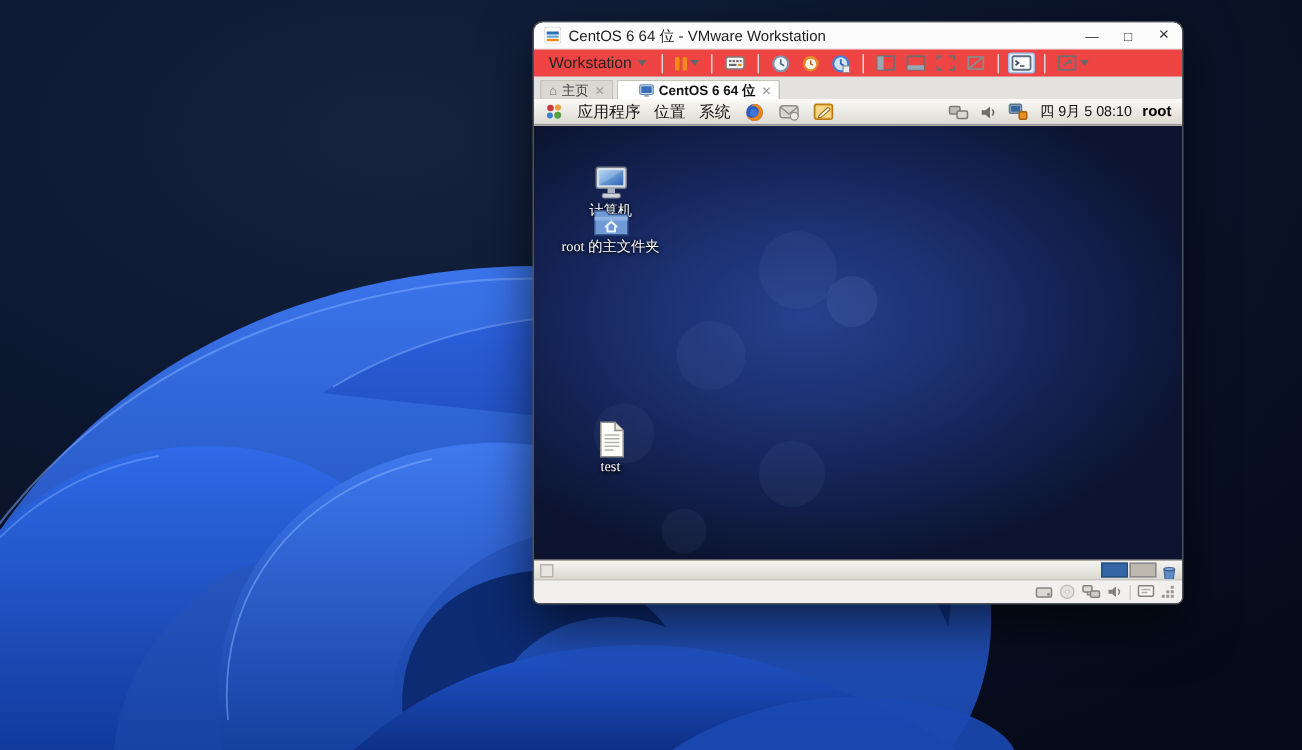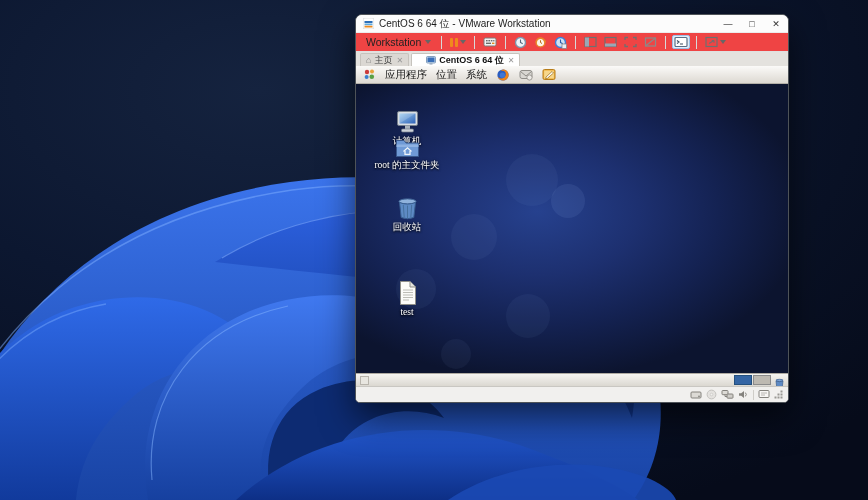--- a/index.html
+++ b/index.html
@@ -282,20 +282,43 @@
             <circle cx="10.5" cy="9.5" r="2.6" fill="#eceae6" stroke="#8f8d88" stroke-width=".8"></circle>
           </svg>
       </span>
       <span class="launcher">
         <svg width="14" height="13" viewBox="0 0 14 13">
             <rect x="1" y="1.5" width="12" height="10" rx="1.5" fill="#efb547" stroke="#b77d1a"></rect>
             <rect x="2.2" y="2.7" width="9.6" height="7.6" fill="#f7d78c"></rect>
             <path d="M4 9 L10 3.5 L11.5 5 L5.5 10.2 L3.6 10.6 Z" fill="#fdfdfd" stroke="#9a6a10" stroke-width=".7"></path>
           </svg>
       </span>
+      <div class="panel-right">
+        <span class="launcher">
+          <svg width="14" height="12" viewBox="0 0 14 12">
+              <rect x="1" y="2" width="7" height="5" rx="1" fill="#bfbdb8" stroke="#7c7a75"></rect>
+              <rect x="6" y="5" width="7" height="5" rx="1" fill="#dcdad5" stroke="#7c7a75"></rect>
+            </svg>
+        </span>
+        <span class="launcher">
+          <svg width="12" height="12" viewBox="0 0 12 12">
+              <path d="M1.5 4.5 H4 L7 2 V10 L4 7.5 H1.5 Z" fill="#6f6d68"></path>
+              <path d="M8.5 4 A3 3 0 0 1 8.5 8" fill="none" stroke="#6f6d68" stroke-width="1.1"></path>
+            </svg>
+        </span>
+        <span class="launcher">
+          <svg width="14" height="13" viewBox="0 0 14 13">
+              <rect x="1" y="1.5" width="8" height="6" rx="1" fill="#9fb4c8" stroke="#5f7488"></rect>
+              <rect x="2" y="2.5" width="6" height="4" fill="#38689e"></rect>
+              <rect x="7.5" y="6.5" width="5" height="5" rx="1" fill="#e89020" stroke="#a85f0c"></rect>
+            </svg>
+        </span>
+        <span class="gclock">四 9月 5 08:10</span>
+        <span class="guser">root</span>
+      </div>
     </div>
 
     <div class="desktop">
       <div class="bokeh" style="left:150px; top:70px; width:52px; height:52px;"></div>
       <div class="bokeh b2" style="left:195px; top:100px; width:34px; height:34px;"></div>
       <div class="bokeh" style="left:95px; top:130px; width:46px; height:46px;"></div>
       <div class="bokeh" style="left:40px; top:185px; width:40px; height:40px;"></div>
       <div class="bokeh" style="left:150px; top:210px; width:44px; height:44px;"></div>
       <div class="bokeh" style="left:85px; top:255px; width:30px; height:30px;"></div>
 
@@ -319,32 +342,20 @@
       <div class="dicon" style="top:52px;">
         <svg width="27" height="23" viewBox="0 0 27 23">
           <path d="M2.5 4.5 H10 L12 7 H24.5 V20.5 H2.5 Z" fill="#6f9ad6" stroke="#39588c"></path>
           <path d="M2.5 8.5 H24.5 V11 H2.5 Z" fill="#8fb2e2"></path>
           <path d="M9.5 15.5 L13.5 11.8 L17.5 15.5" fill="none" stroke="#eef4fb" stroke-width="1.3"></path>
           <path d="M11 15 V18.3 H16 V15" fill="none" stroke="#eef4fb" stroke-width="1.3"></path>
         </svg>
         <span class="dlabel">root 的主文件夹</span>
       </div>
 
-      <div class="dicon" style="top:112px;">
-        <svg width="25" height="25" viewBox="0 0 25 25">
-          <ellipse cx="12.5" cy="5.5" rx="8.5" ry="2.6" fill="#8fb2dc" stroke="#44699a"></ellipse>
-          <path d="M4.5 6.5 L6.2 21.5 Q12.5 24 18.8 21.5 L20.5 6.5 Q12.5 9.6 4.5 6.5 Z" fill="#5d8ac4" stroke="#375c8e"></path>
-          <g stroke="#46719f" stroke-width="1">
-              <path d="M8.3 9 L9.2 21.2"></path>
-              <path d="M12.5 9.6 L12.5 22"></path>
-              <path d="M16.7 9 L15.8 21.2"></path>
-            </g>
-        </svg>
-        <span class="dlabel">回收站</span>
-      </div>
 
       <div class="dicon" style="top:196px;">
         <svg width="23" height="26" viewBox="0 0 23 26">
           <path d="M4.5 1.5 H14 L19.5 7 V24.5 H4.5 Z" fill="#fcfcf8" stroke="#8f8f88"></path>
           <path d="M14 1.5 V7 H19.5" fill="#e6e6de" stroke="#8f8f88"></path>
           <g stroke="#b5b5ad" stroke-width=".9">
               <path d="M7 10 H17"></path>
               <path d="M7 12.5 H17"></path>
               <path d="M7 15 H17"></path>
               <path d="M7 17.5 H17"></path>

